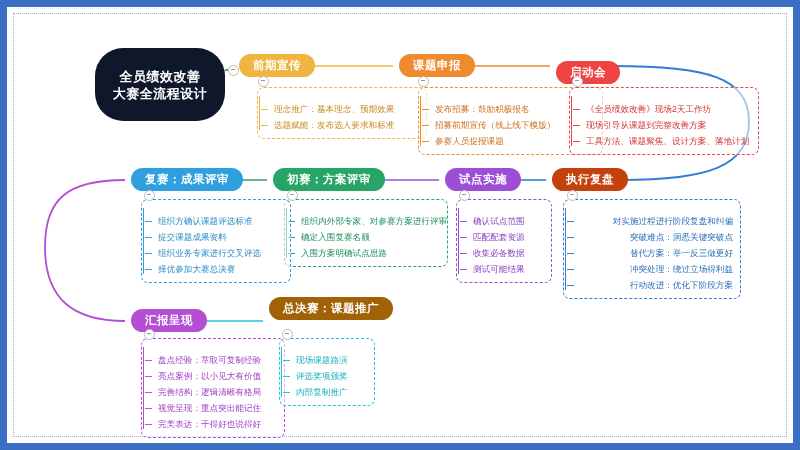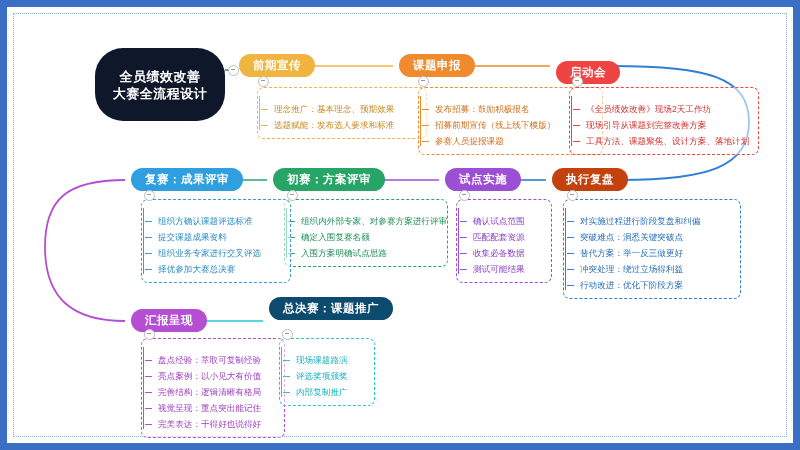--- a/index.html
+++ b/index.html
@@ -23,21 +23,21 @@
   .stage-node{height:23px;font-size:11.5px;padding:0 14px;}
 
   .n-pre   {left:232px;top:47px;background:#f0b541;}
   .n-apply {left:392px;top:47px;background:#f08a2e;}
   .n-kick  {left:549px;top:54px;background:#ef4444;}
   .n-exec  {left:545px;top:161px;background:#c2410c;}
   .n-pilot {left:438px;top:161px;background:#9c4fd4;}
   .n-first {left:266px;top:161px;background:#27a567;}
   .n-semi  {left:124px;top:161px;background:#2f9fe0;}
   .n-report{left:124px;top:302px;background:#b44fd4;}
-  .n-final {left:262px;top:290px;background:#0c4a6e;}
+  .n-final {left:262px;top:290px;background:#a16207;}
 
   .handle{position:absolute;width:9px;height:9px;border-radius:50%;
     background:#fff;border:1.4px solid #bbb;z-index:5;}
   .handle::after{content:"";position:absolute;left:1.5px;top:3px;width:4px;height:1.4px;background:#999;}
 
   .detail{position:absolute;box-sizing:border-box;
     border:1.2px dashed #999;border-radius:7px;background:rgba(255,255,255,.55);
     padding:13px 7px 5px 9px;z-index:3;}
   .detail .row{position:relative;font-size:8.6px;line-height:10px;padding:3px 0 3px 7px;white-space:nowrap;}
   .detail .row::before{content:"";position:absolute;left:-8px;top:50%;width:10px;height:1.2px;}
@@ -120,21 +120,21 @@
     <div class="row" style="color:#cf6f1c;">参赛人员提报课题<span style="position: absolute; left: -6px; top: 50%; width: 7px; height: 1.2px; background: rgb(240, 138, 46);"></span></div>
   </div>
 
   <div class="detail d-kick" style="border-color:#ee4444;">
     <div class="stem" style="background:#ee4444;"></div>
     <div class="row" style="color:#d13333;">《全员绩效改善》现场2天工作坊<span style="position: absolute; left: -6px; top: 50%; width: 7px; height: 1.2px; background: rgb(238, 68, 68);"></span></div>
     <div class="row" style="color:#d13333;">现场引导从课题到完整改善方案<span style="position: absolute; left: -6px; top: 50%; width: 7px; height: 1.2px; background: rgb(238, 68, 68);"></span></div>
     <div class="row" style="color:#d13333;">工具方法、课题聚焦、设计方案、落地计划<span style="position: absolute; left: -6px; top: 50%; width: 7px; height: 1.2px; background: rgb(238, 68, 68);"></span></div>
   </div>
 
-  <div class="detail d-exec" style="border-color:#2f7fd4;">
+  <div class="detail d-exec" style="border-color:#2f7fd4;text-align:right;">
     <div class="stem" style="background:#2f7fd4;"></div>
     <div class="row" style="color:#2a6fba;">对实施过程进行阶段复盘和纠偏<span style="position: absolute; left: -6px; top: 50%; width: 7px; height: 1.2px; background: rgb(47, 127, 212);"></span></div>
     <div class="row" style="color:#2a6fba;">突破难点：洞悉关键突破点<span style="position: absolute; left: -6px; top: 50%; width: 7px; height: 1.2px; background: rgb(47, 127, 212);"></span></div>
     <div class="row" style="color:#2a6fba;">替代方案：举一反三做更好<span style="position: absolute; left: -6px; top: 50%; width: 7px; height: 1.2px; background: rgb(47, 127, 212);"></span></div>
     <div class="row" style="color:#2a6fba;">冲突处理：绕过立场得利益<span style="position: absolute; left: -6px; top: 50%; width: 7px; height: 1.2px; background: rgb(47, 127, 212);"></span></div>
     <div class="row" style="color:#2a6fba;">行动改进：优化下阶段方案<span style="position: absolute; left: -6px; top: 50%; width: 7px; height: 1.2px; background: rgb(47, 127, 212);"></span></div>
   </div>
 
   <div class="detail d-pilot" style="border-color:#9c4fd4;">
     <div class="stem" style="background:#9c4fd4;"></div>

